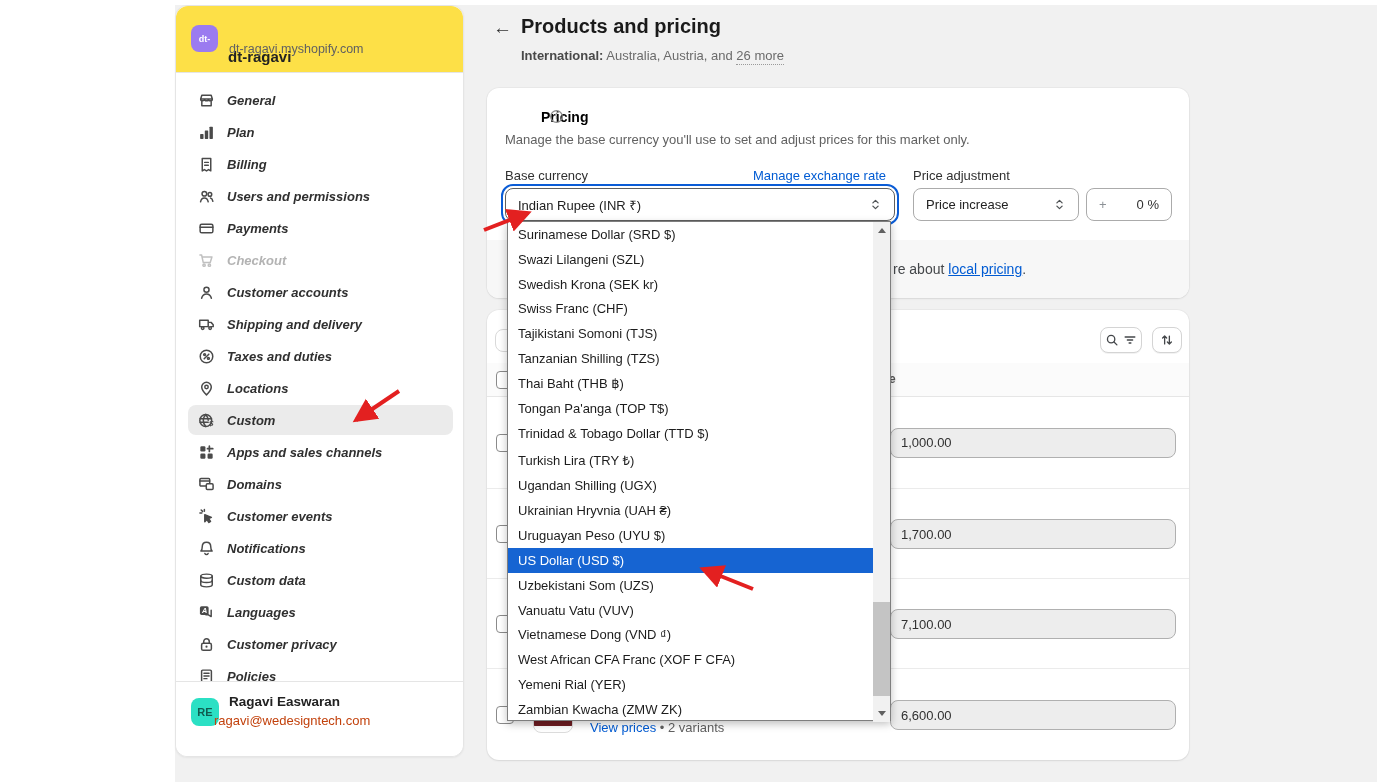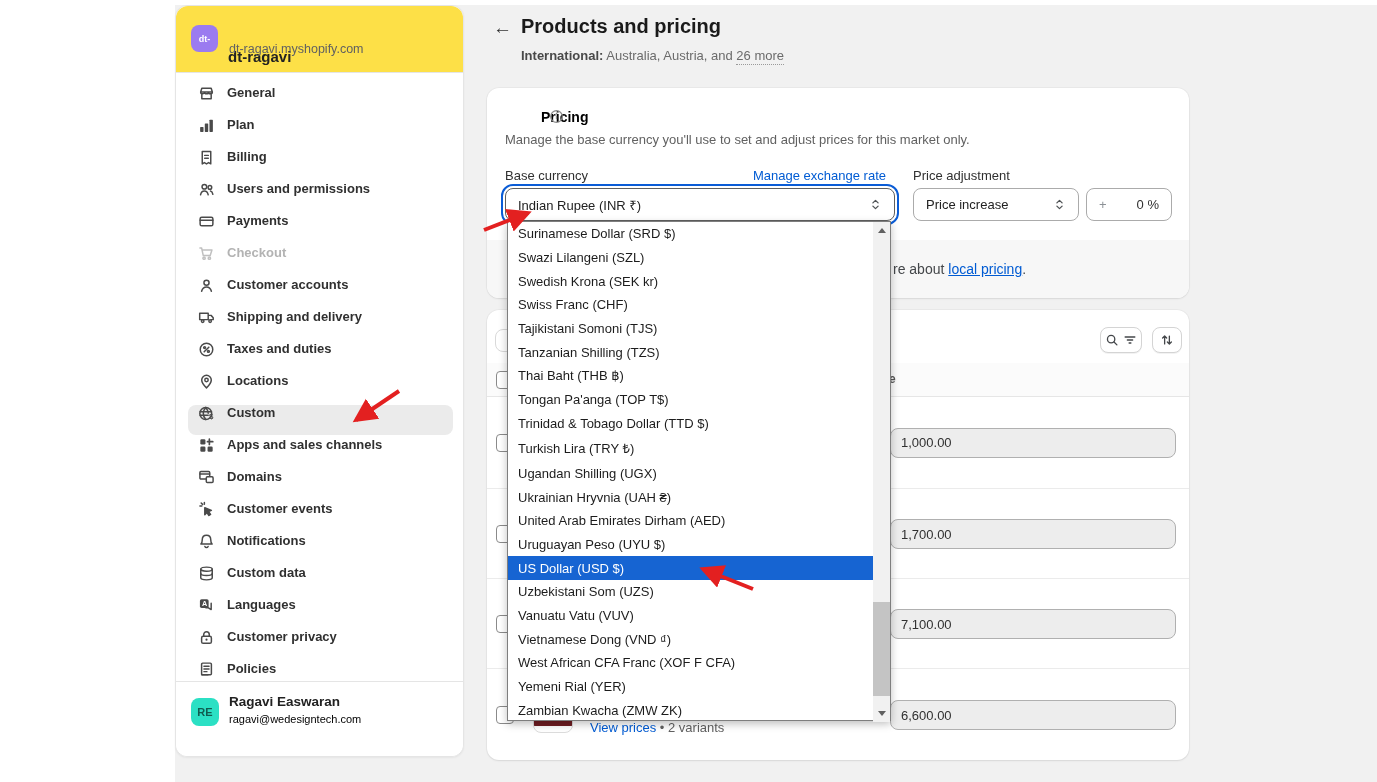--- a/index.html
+++ b/index.html
@@ -17,36 +17,36 @@
              border:1px solid #e5e5e5; border-radius:12px; box-shadow:0 1px 2px rgba(0,0,0,.05); }
   #store-header { position:absolute; left:0; top:0; width:100%; height:67px; background:#fde047;
                   border-bottom:1px solid #e5e5e5; border-radius:12px 12px 0 0; }
   #store-avatar { position:absolute; left:15px; top:19px; width:27px; height:27px; border-radius:8px;
                   background:#9b7bf0; color:#fff; font-size:9px; font-weight:700;
                   display:flex; align-items:center; justify-content:center; }
   #store-name { position:absolute; left:52px; top:16px; font-size:15px; font-weight:700; color:#222;margin-top:26px; }
   #store-domain { position:absolute; left:53px; top:36px; font-size:12.5px; color:#616161; }
 
   #nav { position:absolute; left:12px; top:79px; width:265px; }
-  .nav-item { display:flex; height:30px; margin-bottom:2px; padding:0 10px;
-              border-radius:8px; cursor:pointer; }
+  .nav-item { display:flex; align-items:center; height:30px; margin-bottom:2px; padding:0 10px;
+              border-radius:8px; cursor:pointer;font-style:italic; }
   .nav-item.active { background:#ebebeb; }
   .nav-icon { width:17px; height:17px; margin-right:12px; color:#4a4a4a; flex:0 0 17px; }
   .nav-icon svg { width:17px; height:17px; display:block; }
   .nav-label { font-size:13px; font-weight:600; color:#303030; white-space:nowrap; }
   .nav-item.disabled .nav-label { color:#b3b3b3; }
   .nav-item.disabled .nav-icon { color:#c0c0c0; }
 
   #user-footer { position:absolute; left:0; bottom:0; width:100%; height:75px;
                  border-top:1px solid #e5e5e5; background:#fff; border-radius:0 0 12px 12px; }
   #user-avatar { position:absolute; left:15px; top:16px; width:28px; height:28px; border-radius:8px;
                  background:#2be0c4; color:#105c50; font-size:11px; font-weight:700;
                  display:flex; align-items:center; justify-content:center; }
   #user-name { position:absolute; left:53px; top:12px; font-size:13.5px; font-weight:700; color:#222; }
-  #user-email { position:absolute; left:53px; top:31px; font-size:11px; color:#000000; }
+  #user-email { position:absolute; left:38px; top:31px; font-size:13px; color:#c2410c; }
 
   
   #back-arrow { left:493px; top:17px; font-size:19px; color:#303030; cursor:pointer; }
   #page-title { left:521px; top:15px; font-size:20px; font-weight:700; color:#1a1a1a; }
   #page-subtitle { left:521px; top:48px; font-size:13px; color:#6b6b6b; }
   #page-subtitle .strong { font-weight:700; color:#494949; }
   #more-link { border-bottom:1.5px dotted #9a9a9a; padding-bottom:1px; cursor:pointer; }
 
   
   .card { background:#fff; border-radius:12px; box-shadow:0 1px 2px rgba(0,0,0,.08), 0 0 0 1px rgba(0,0,0,.03); }
@@ -444,21 +444,20 @@
         <div class="dd-item">Swedish Krona (SEK kr)</div>
         <div class="dd-item">Swiss Franc (CHF)</div>
         <div class="dd-item">Tajikistani Somoni (TJS)</div>
         <div class="dd-item">Tanzanian Shilling (TZS)</div>
         <div class="dd-item">Thai Baht (THB ฿)</div>
         <div class="dd-item">Tongan Pa'anga (TOP T$)</div>
         <div class="dd-item">Trinidad &amp; Tobago Dollar (TTD $)</div>
         <div class="dd-item">Turkish Lira (TRY ₺)</div>
         <div class="dd-item">Ugandan Shilling (UGX)</div>
         <div class="dd-item">Ukrainian Hryvnia (UAH ₴)</div>
-        <div class="dd-item">United Arab Emirates Dirham (AED)</div>
         <div class="dd-item">Uruguayan Peso (UYU $)</div>
         <div class="dd-item selected">US Dollar (USD $)</div>
         <div class="dd-item">Uzbekistani Som (UZS)</div>
         <div class="dd-item">Vanuatu Vatu (VUV)</div>
         <div class="dd-item">Vietnamese Dong (VND ₫)</div>
         <div class="dd-item">West African CFA Franc (XOF F CFA)</div>
         <div class="dd-item">Yemeni Rial (YER)</div>
         <div class="dd-item">Zambian Kwacha (ZMW ZK)</div>
       </div>
     <div id="dd-scrollbar">

